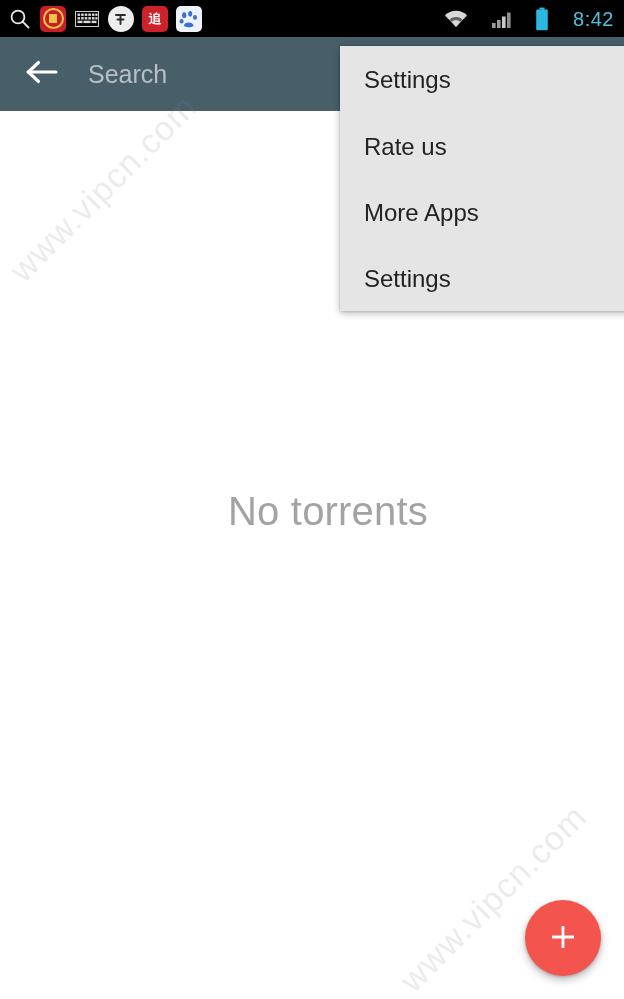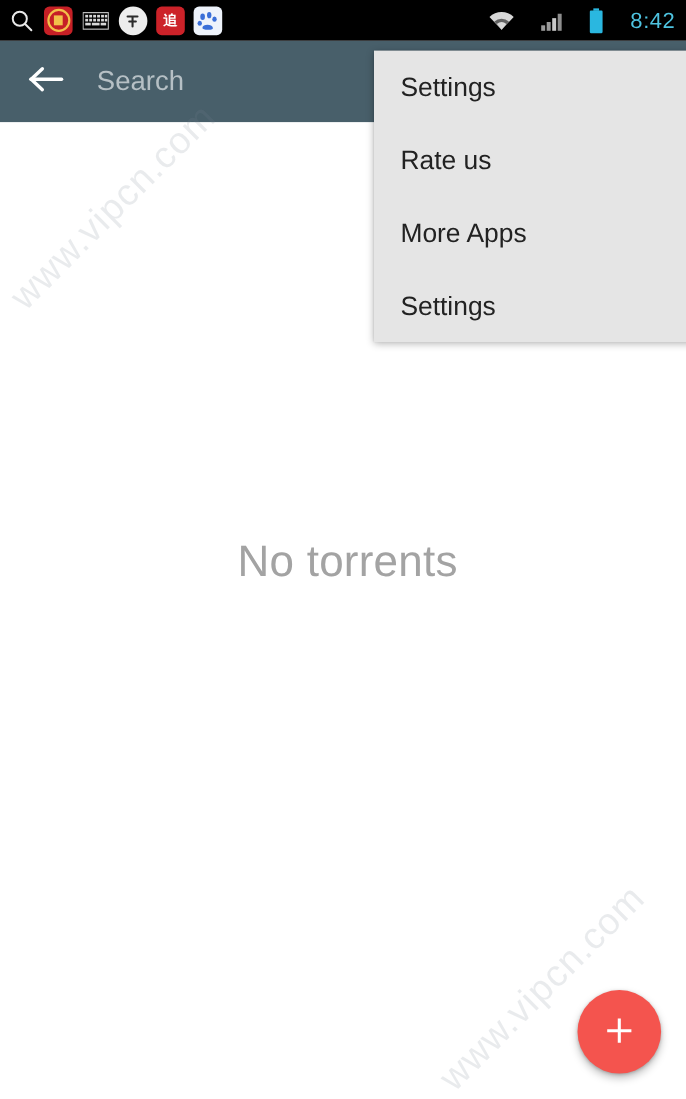--- a/index.html
+++ b/index.html
@@ -148,21 +148,21 @@
     padding: 0;
   }
   #search-input::placeholder {
     color: #b6c0c5;
     opacity: 1;
   }
 
   
   #content {
     position: absolute;
-    top: 111px; left: 4px;
+    top: 111px; left: 16px;
     width: 515px;
     height: 888px;
     background: #ffffff;
     z-index: 10;
     text-align: right;
   }
   #empty-state {
     position: absolute;
     top: 0; left: 0;
     width: 624px;

